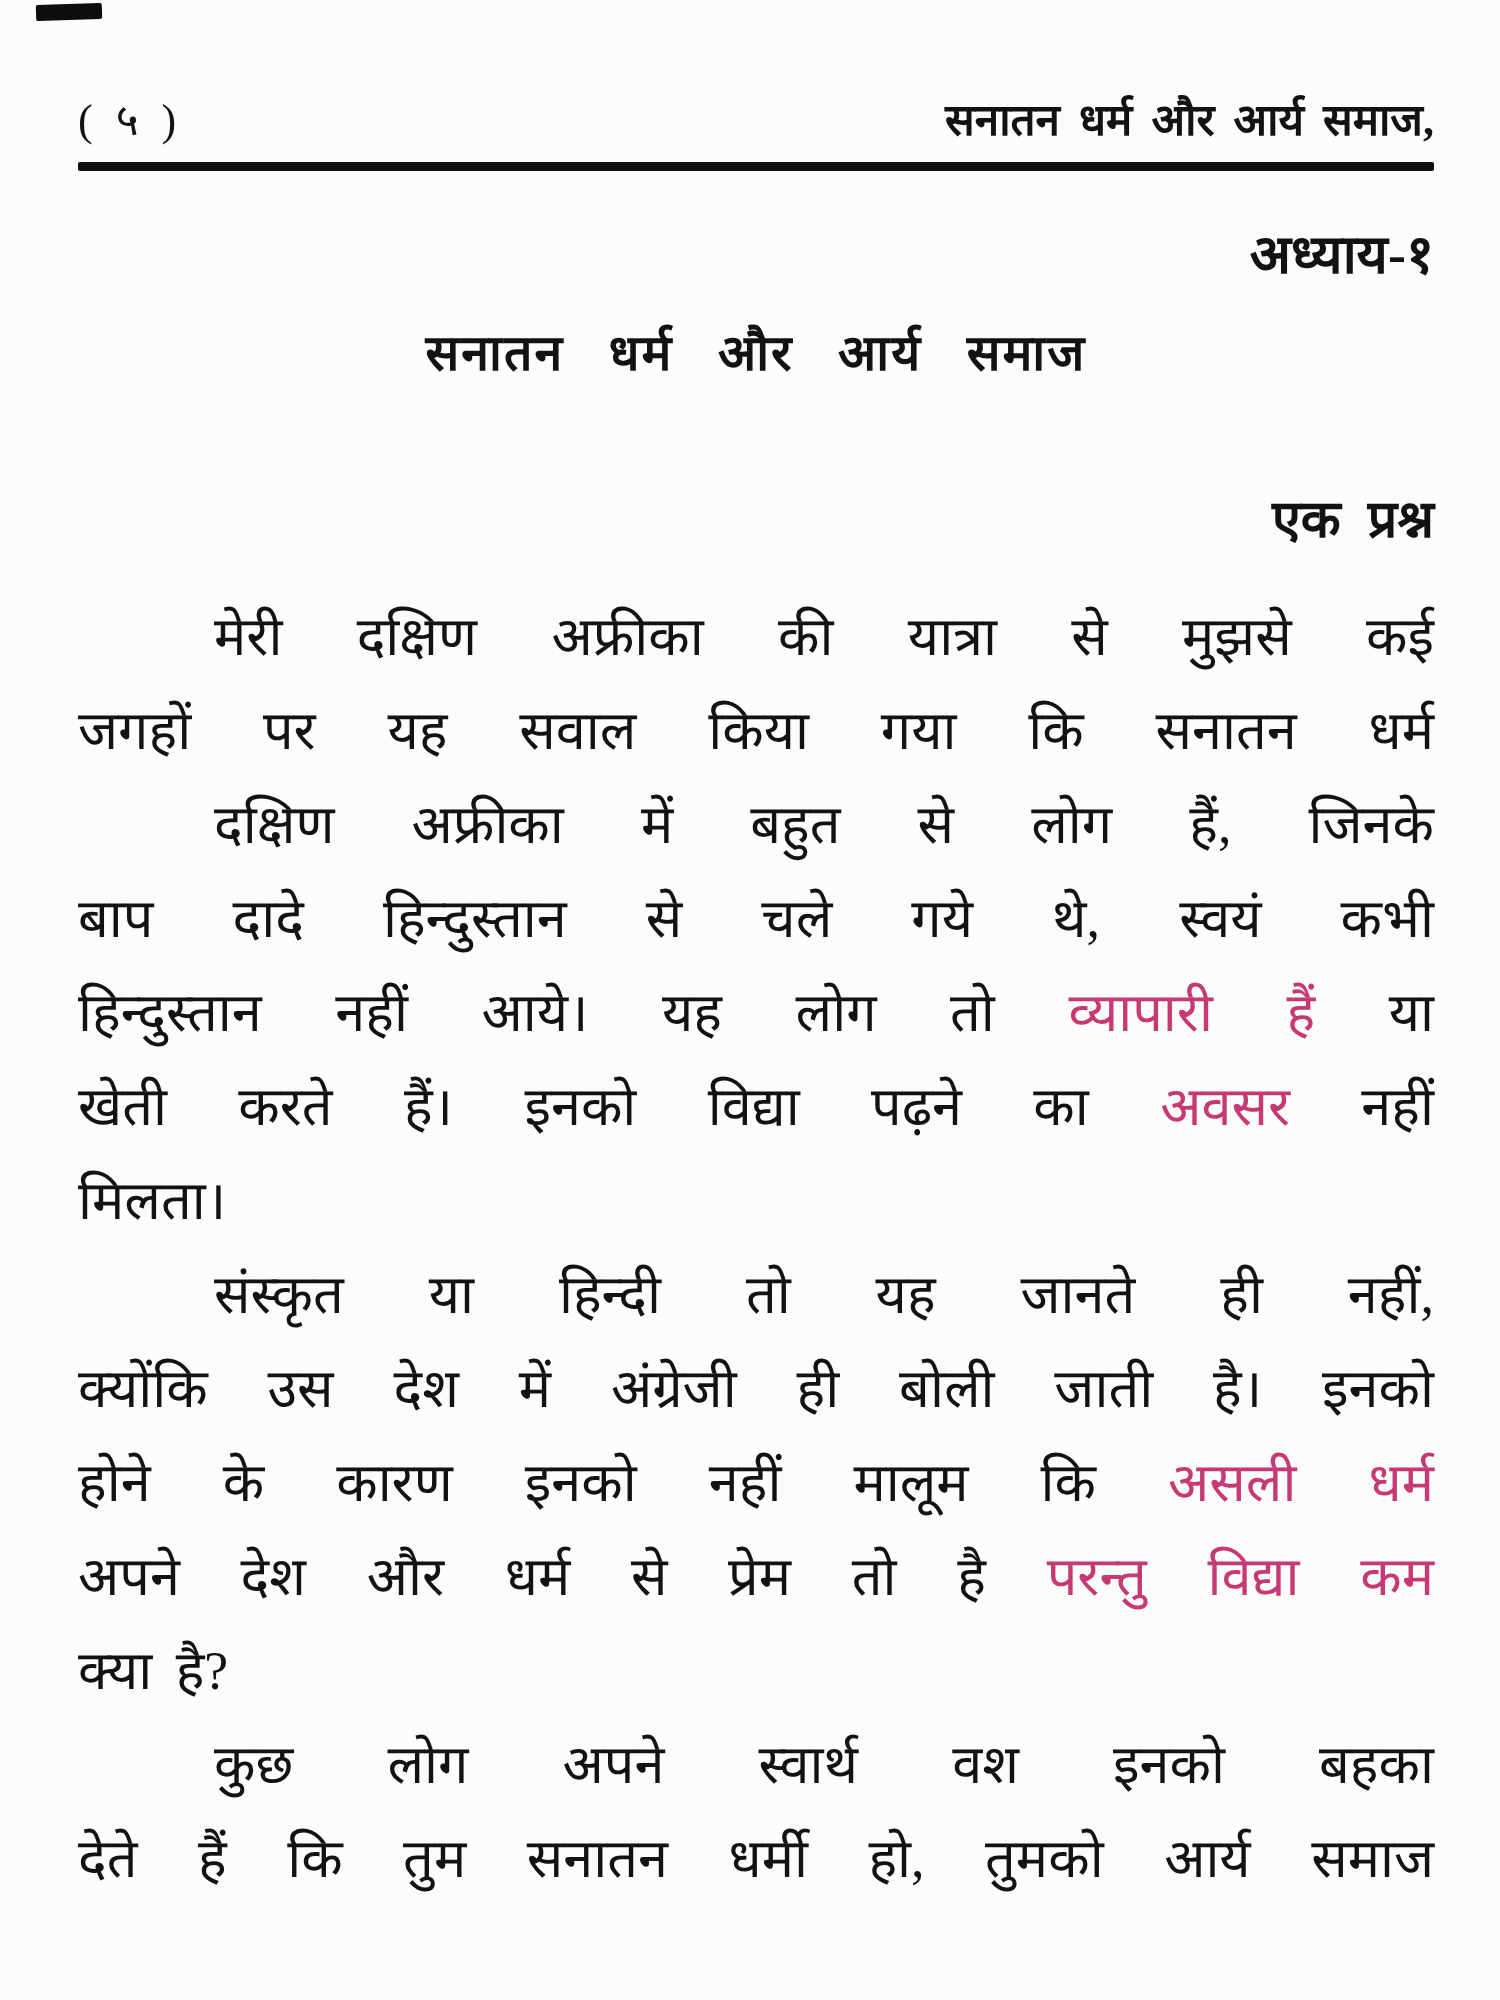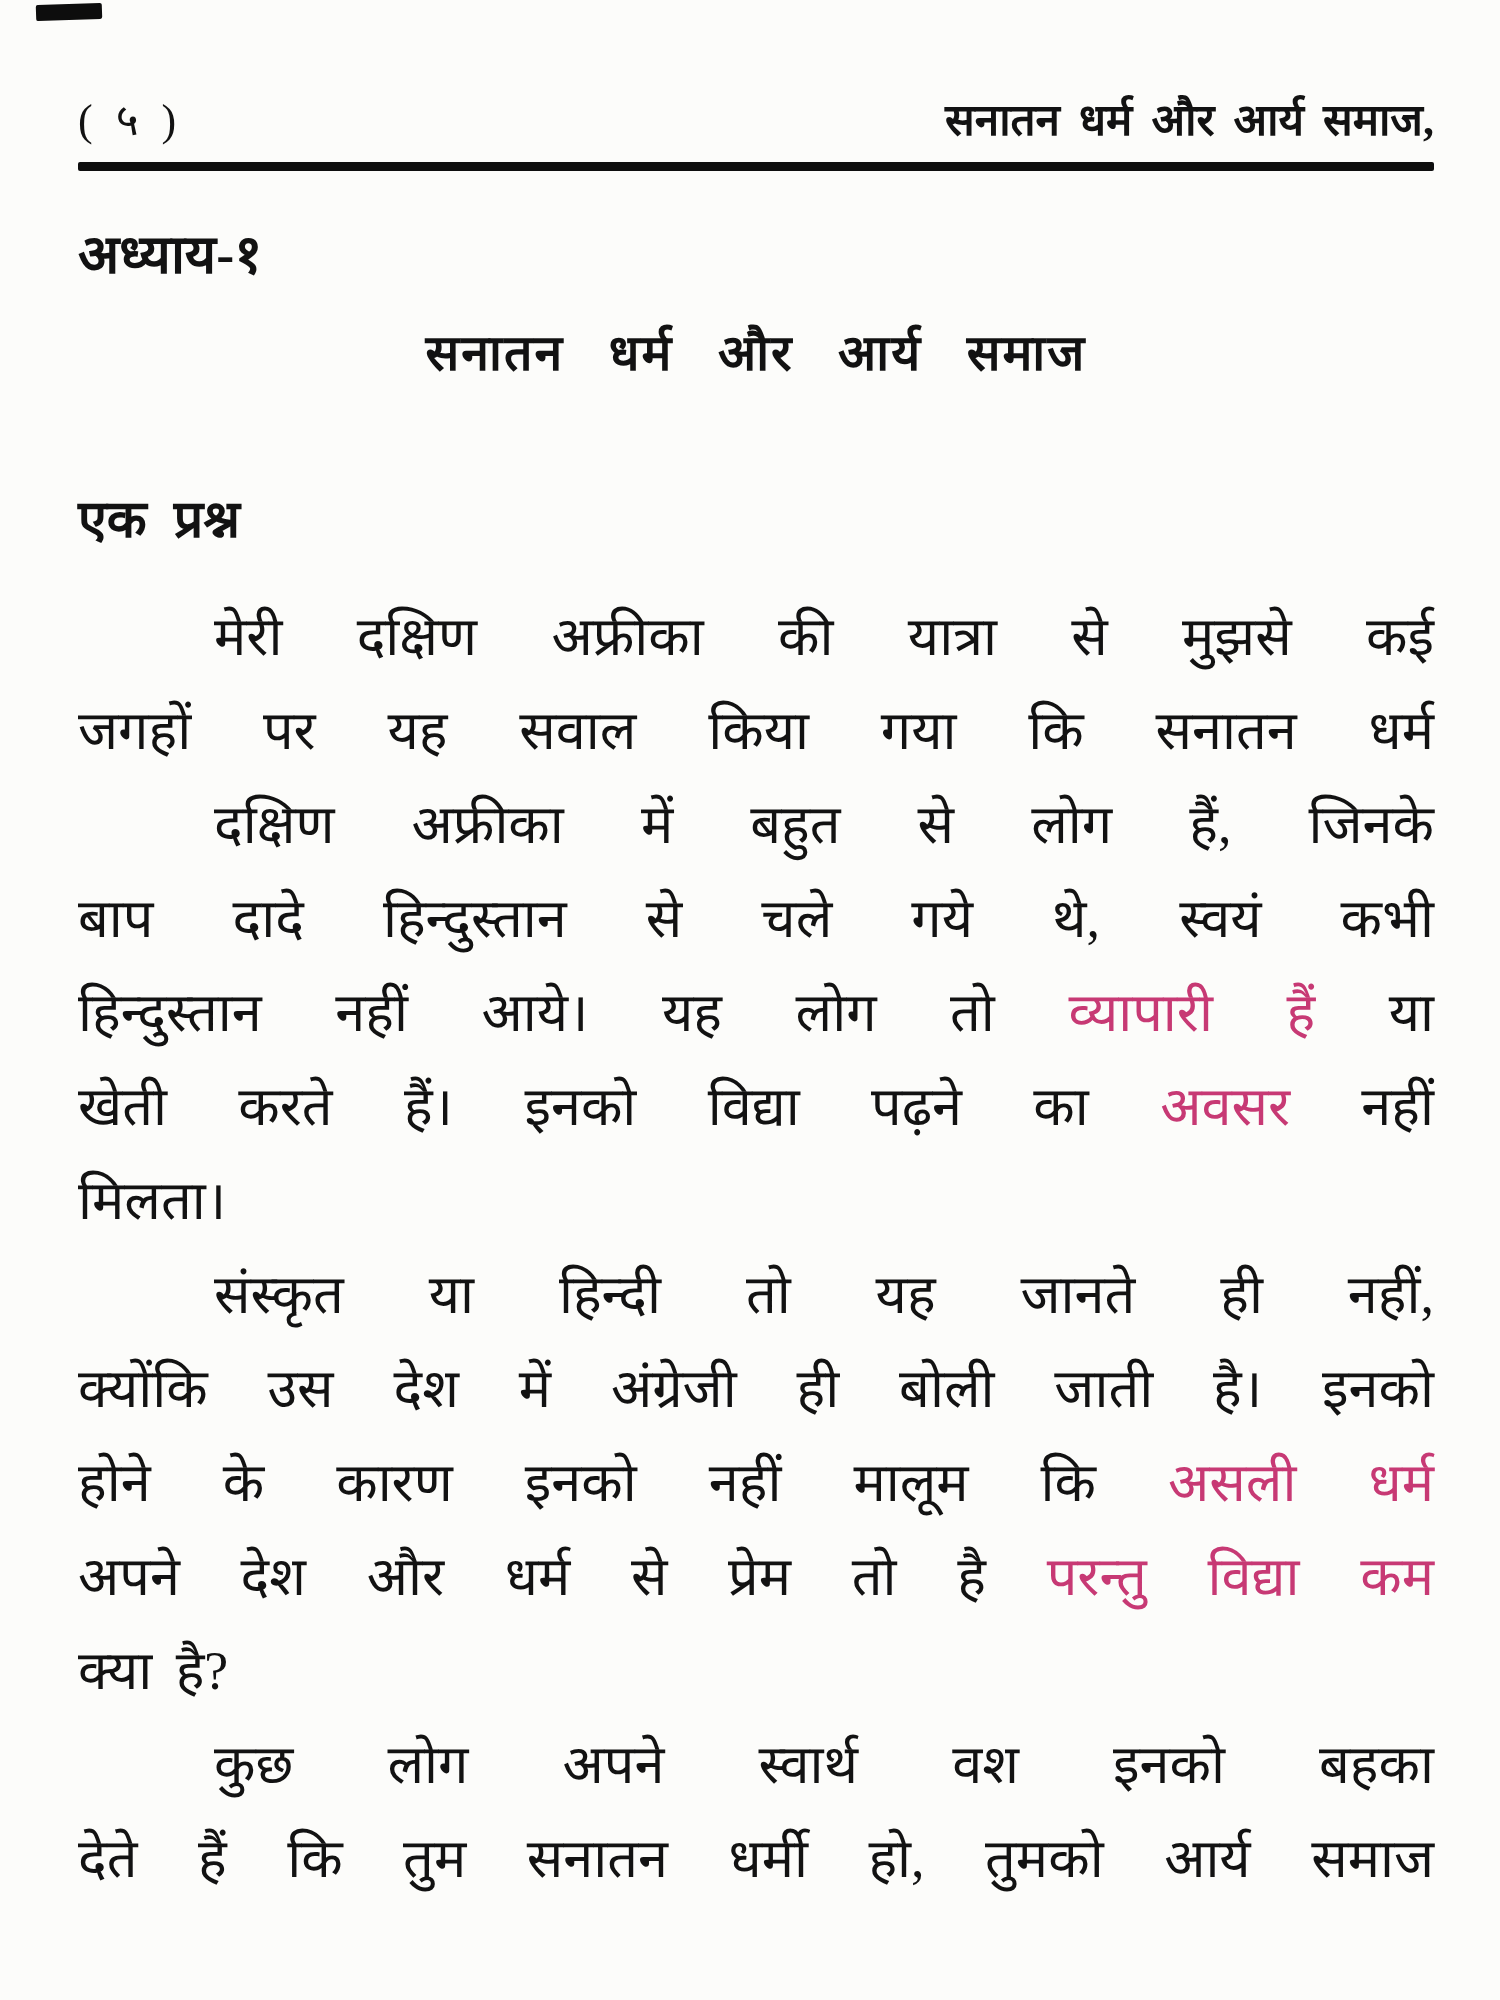--- a/index.html
+++ b/index.html
@@ -52,37 +52,37 @@
     white-space: nowrap;
     margin-left: 12px;
   }
   .header-rule {
     height: 9px;
     background: #0e0e0e;
     margin-top: 14px;
     border-radius: 2px;
   }
   .chapter-heading {
-    text-align: left;
+    text-align: right;
     font-size: 54px;
     font-weight: 700;
     margin-top: 44px;
     word-spacing: 6px;
   }
   .page-title {
     text-align: center;
     font-size: 50px;
     font-weight: 700;
     margin-top: 28px;
     word-spacing: 30px;
     letter-spacing: 2px;
     white-space: nowrap;
   }
   .section-subheading {
-    text-align: left;
+    text-align: right;
     font-size: 52px;
     font-weight: 700;
     margin-top: 96px;
     word-spacing: 14px;
   }
   .bodytext {
     margin-top: 38px;
     font-size: 54px;
     line-height: 94px;
     word-spacing: 10px;

